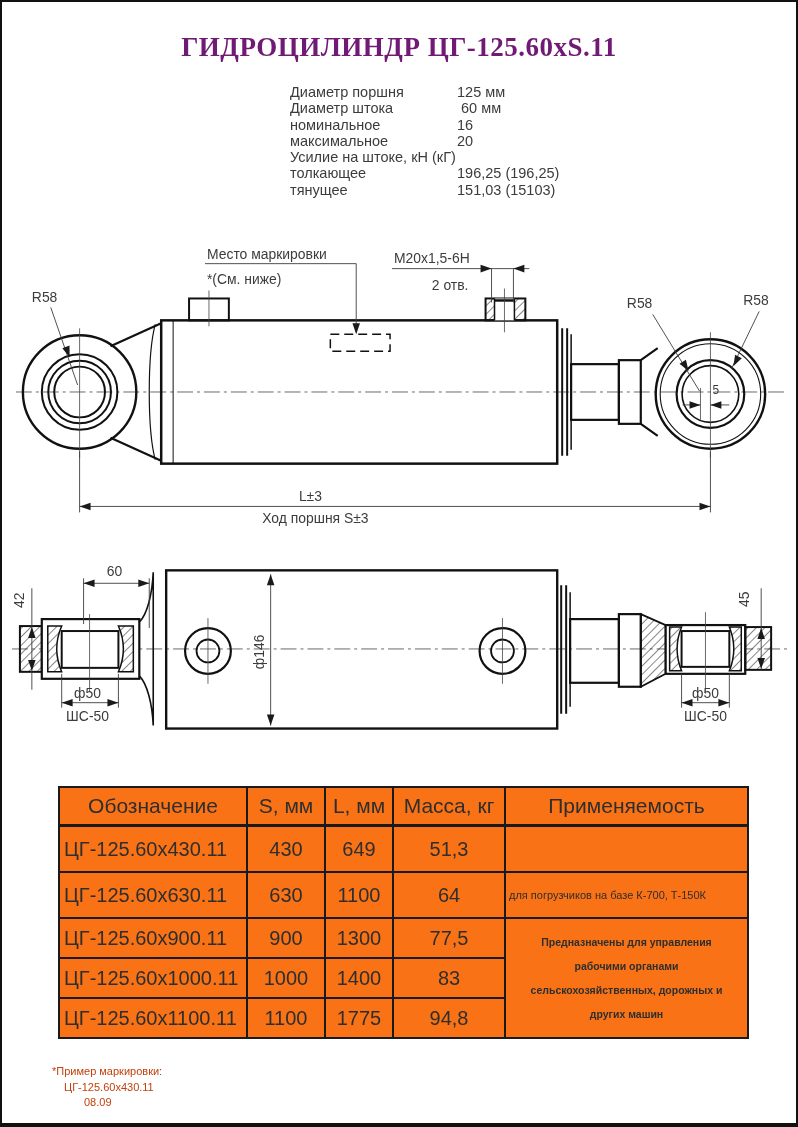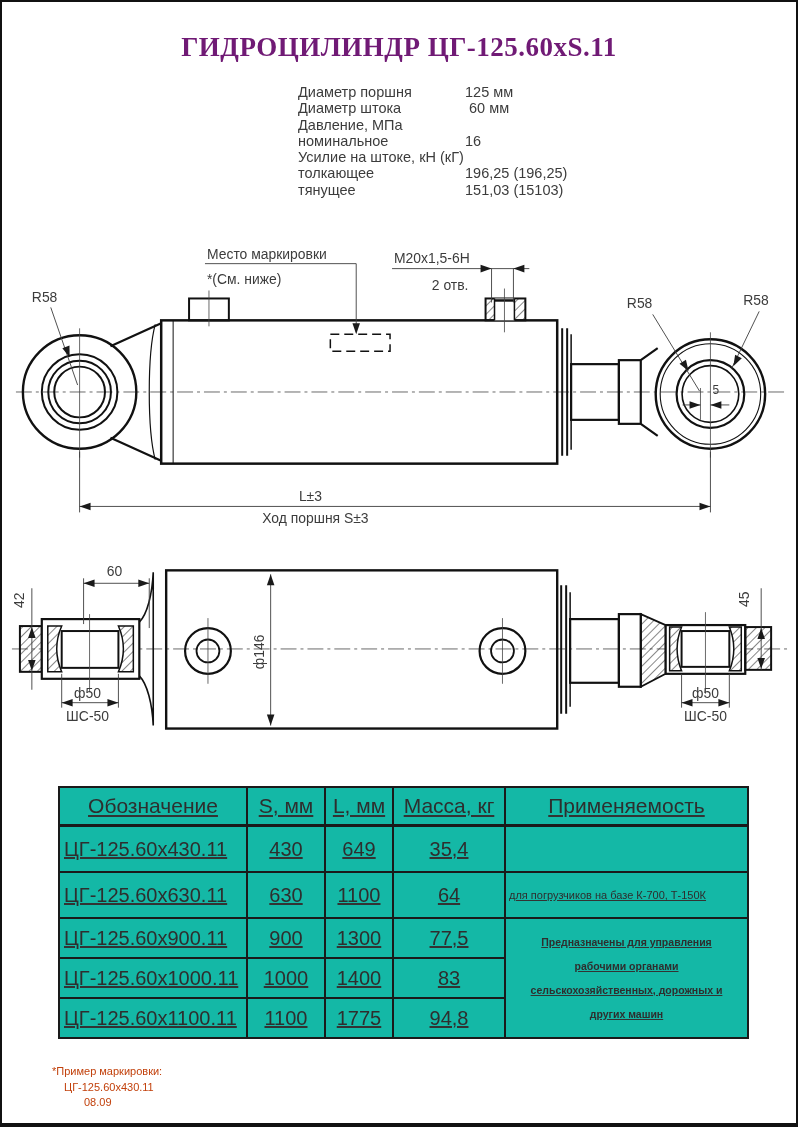--- a/index.html
+++ b/index.html
@@ -2,29 +2,29 @@
 <html><head>
 <meta charset="utf-8">
 <style>
   html,body{margin:0;padding:0;background:#888;}
   .page{position:relative;width:794px;height:1121px;background:#fff;
         border:2px solid #111;border-bottom-width:4px;overflow:hidden;
         font-family:"Liberation Sans",sans-serif;color:#333;}
   .title{position:absolute;top:30px;left:0;width:100%;text-align:center;
          font-family:"Liberation Serif",serif;font-weight:bold;font-size:27px;
          color:#701a75;letter-spacing:.5px;}
-  .specs{position:absolute;left:288px;top:82px;font-size:14.5px;line-height:16.3px;color:#3c3c3c;margin-left:8px;}
+  .specs{position:absolute;left:288px;top:82px;font-size:14.5px;line-height:16.3px;color:#3c3c3c;}
   .spec-row{display:flex;}
   .spec-label{width:167px;}
   .spec-value{white-space:pre;}
   svg text{font-family:"Liberation Sans",sans-serif;fill:#3c3c3c;}
   .draw{position:absolute;left:0;}
   
   .tblwrap{position:absolute;left:56px;top:784px;}
-  table{border-collapse:collapse;table-layout:fixed;width:689px;background:#14b8a6;text-decoration:underline;}
+  table{border-collapse:collapse;table-layout:fixed;width:689px;background:#f97316;}
   td,th{border:2px solid #1a1a1a;color:#2e2e2e;overflow:hidden;}
   th{font-size:21px;font-weight:normal;height:34px;border-bottom-width:3px;}
   td{font-size:20px;height:36px;text-align:center;}
   td.name{text-align:left;padding-left:4px;}
   td.app{font-size:11px;text-align:left;padding:4px 3px;}
   td.appmerge{font-size:10.5px;font-weight:600;line-height:24px;padding:0 15px;}
   .footnote{position:absolute;left:50px;top:1062px;font-size:11px;line-height:15.5px;color:#c2410c;}
   .footnote .l2{padding-left:12px;}
   .footnote .l3{padding-left:32px;}
 </style>
@@ -38,26 +38,26 @@
   <div class="specs">
     <div class="spec-row">
         <span class="spec-label">Диаметр поршня</span>
         <span class="spec-value">125 мм</span>
       </div>
     <div class="spec-row">
         <span class="spec-label">Диаметр штока</span>
         <span class="spec-value"> 60 мм</span>
       </div>
     <div class="spec-row">
-        <span class="spec-label">Давление, МПа</span>
-        <span class="spec-value"></span>
-      </div>
-    <div class="spec-row">
         <span class="spec-label">номинальное</span>
         <span class="spec-value">16</span>
+      </div>
+    <div class="spec-row">
+        <span class="spec-label">максимальное</span>
+        <span class="spec-value">20</span>
       </div>
     <div class="spec-row">
         <span class="spec-label">Усилие на штоке, кН (кГ)</span>
         <span class="spec-value"></span>
       </div>
     <div class="spec-row">
         <span class="spec-label">толкающее</span>
         <span class="spec-value">196,25 (196,25)</span>
       </div>
     <div class="spec-row">
@@ -255,21 +255,21 @@
         <th>Обозначение</th>
         <th>S, мм</th>
         <th>L, мм</th>
         <th>Масса, кг</th>
         <th>Применяемость</th>
       </tr>
       <tr>
         <td class="name">ЦГ-125.60х430.11</td>
         <td>430</td>
         <td>649</td>
-        <td>35,4</td>
+        <td>51,3</td>
         <td class="app"></td>
       </tr>
       <tr>
         <td class="name">ЦГ-125.60х630.11</td>
         <td>630</td>
         <td>1100</td>
         <td>64</td>
         <td class="app">для погрузчиков на базе К-700, Т-150К</td>
       </tr>
       <tr>

